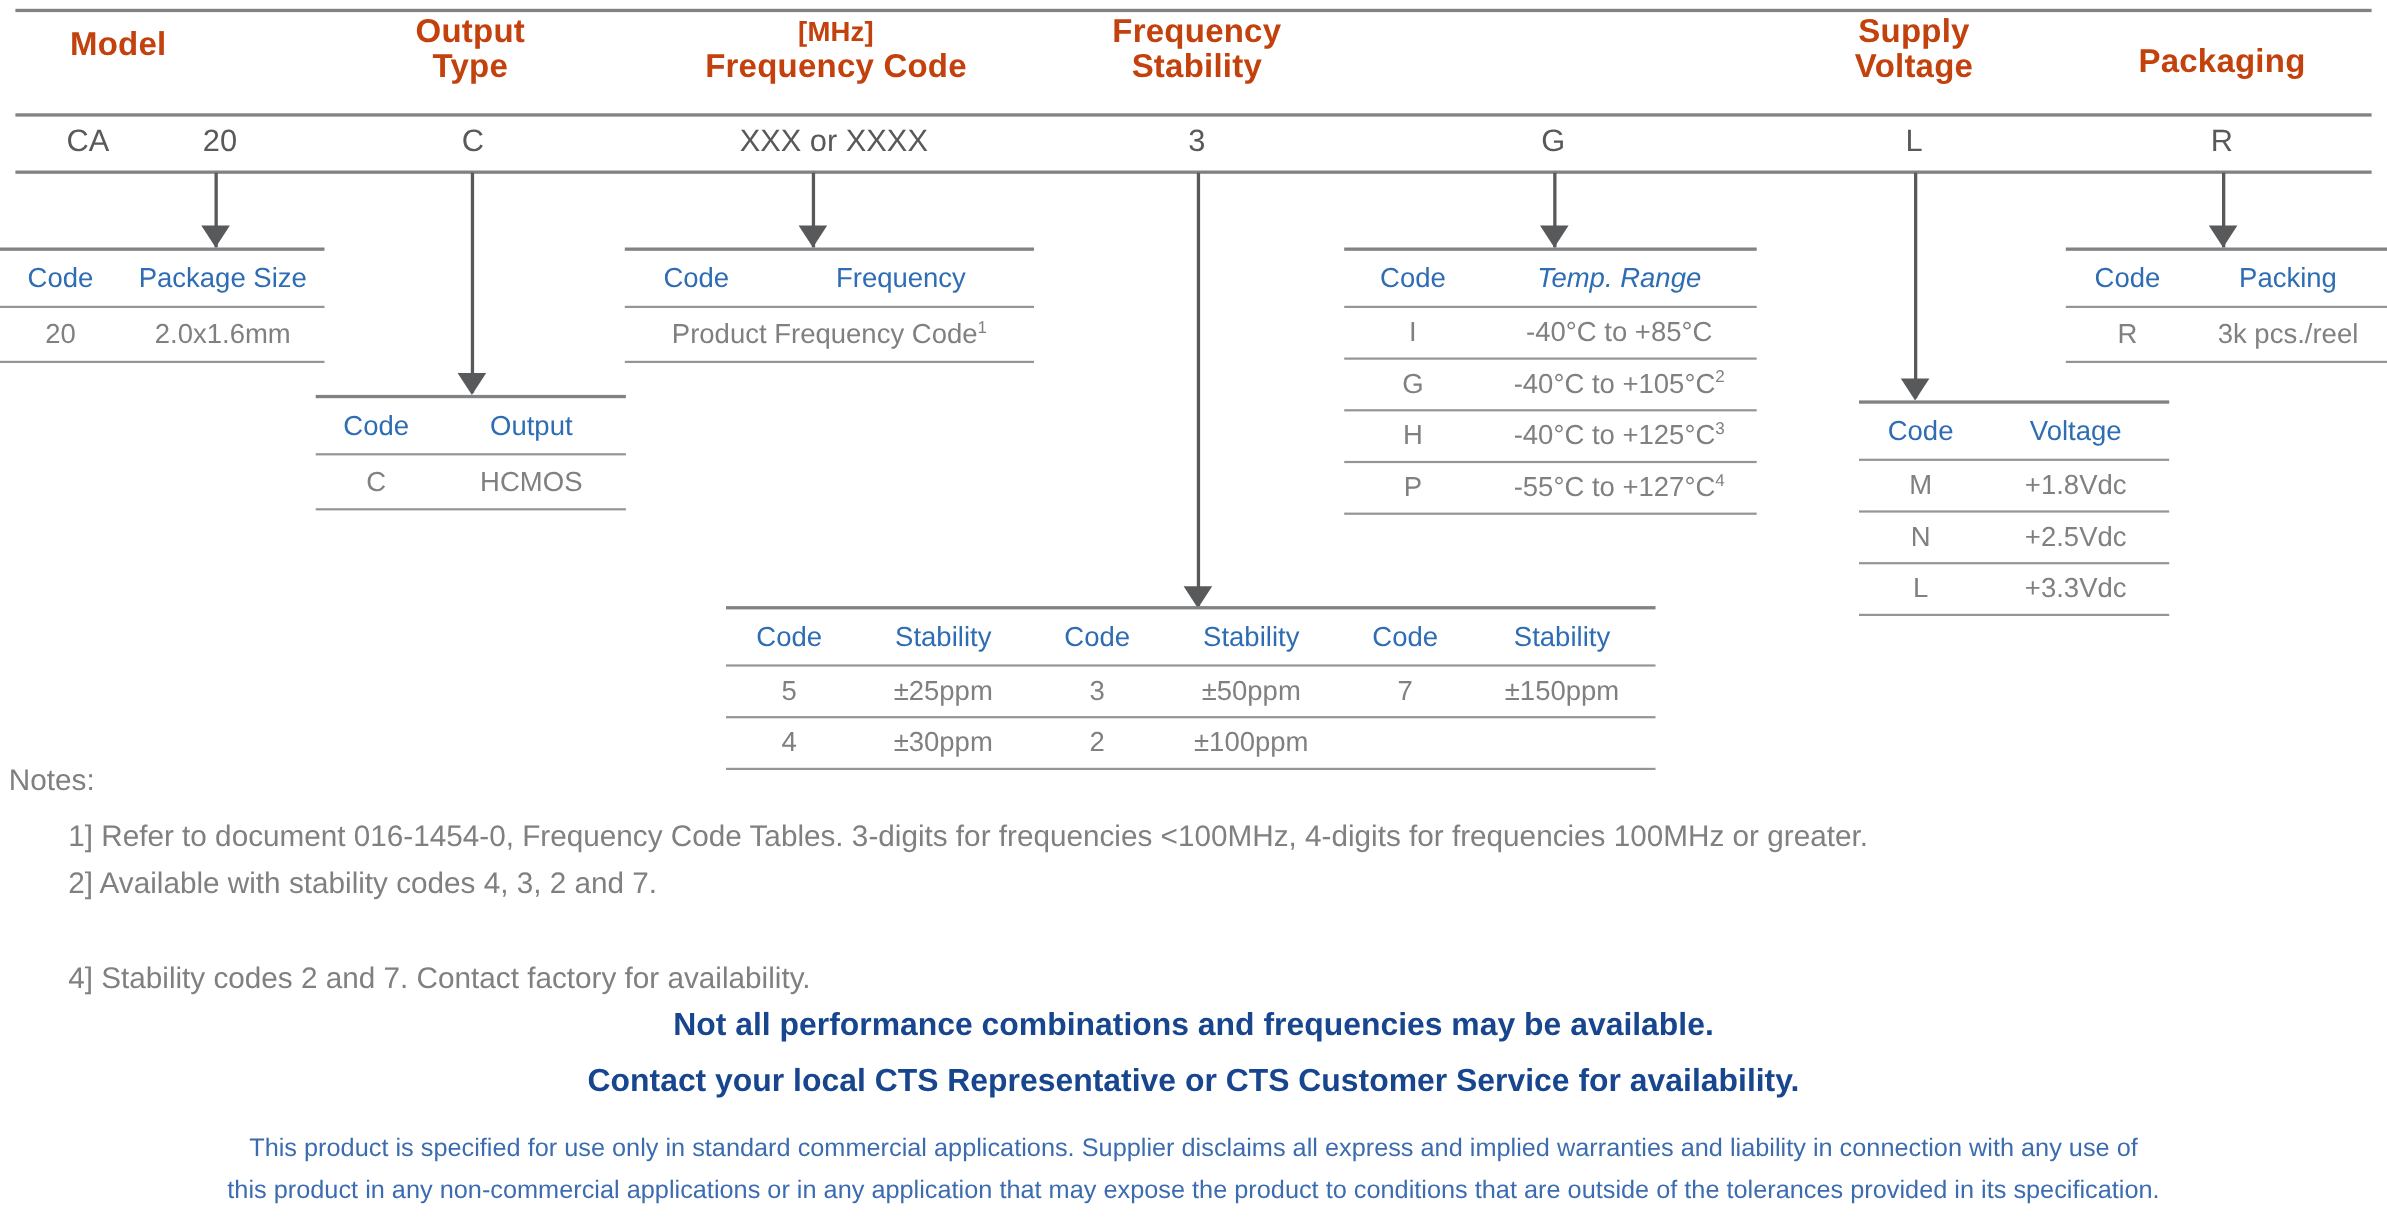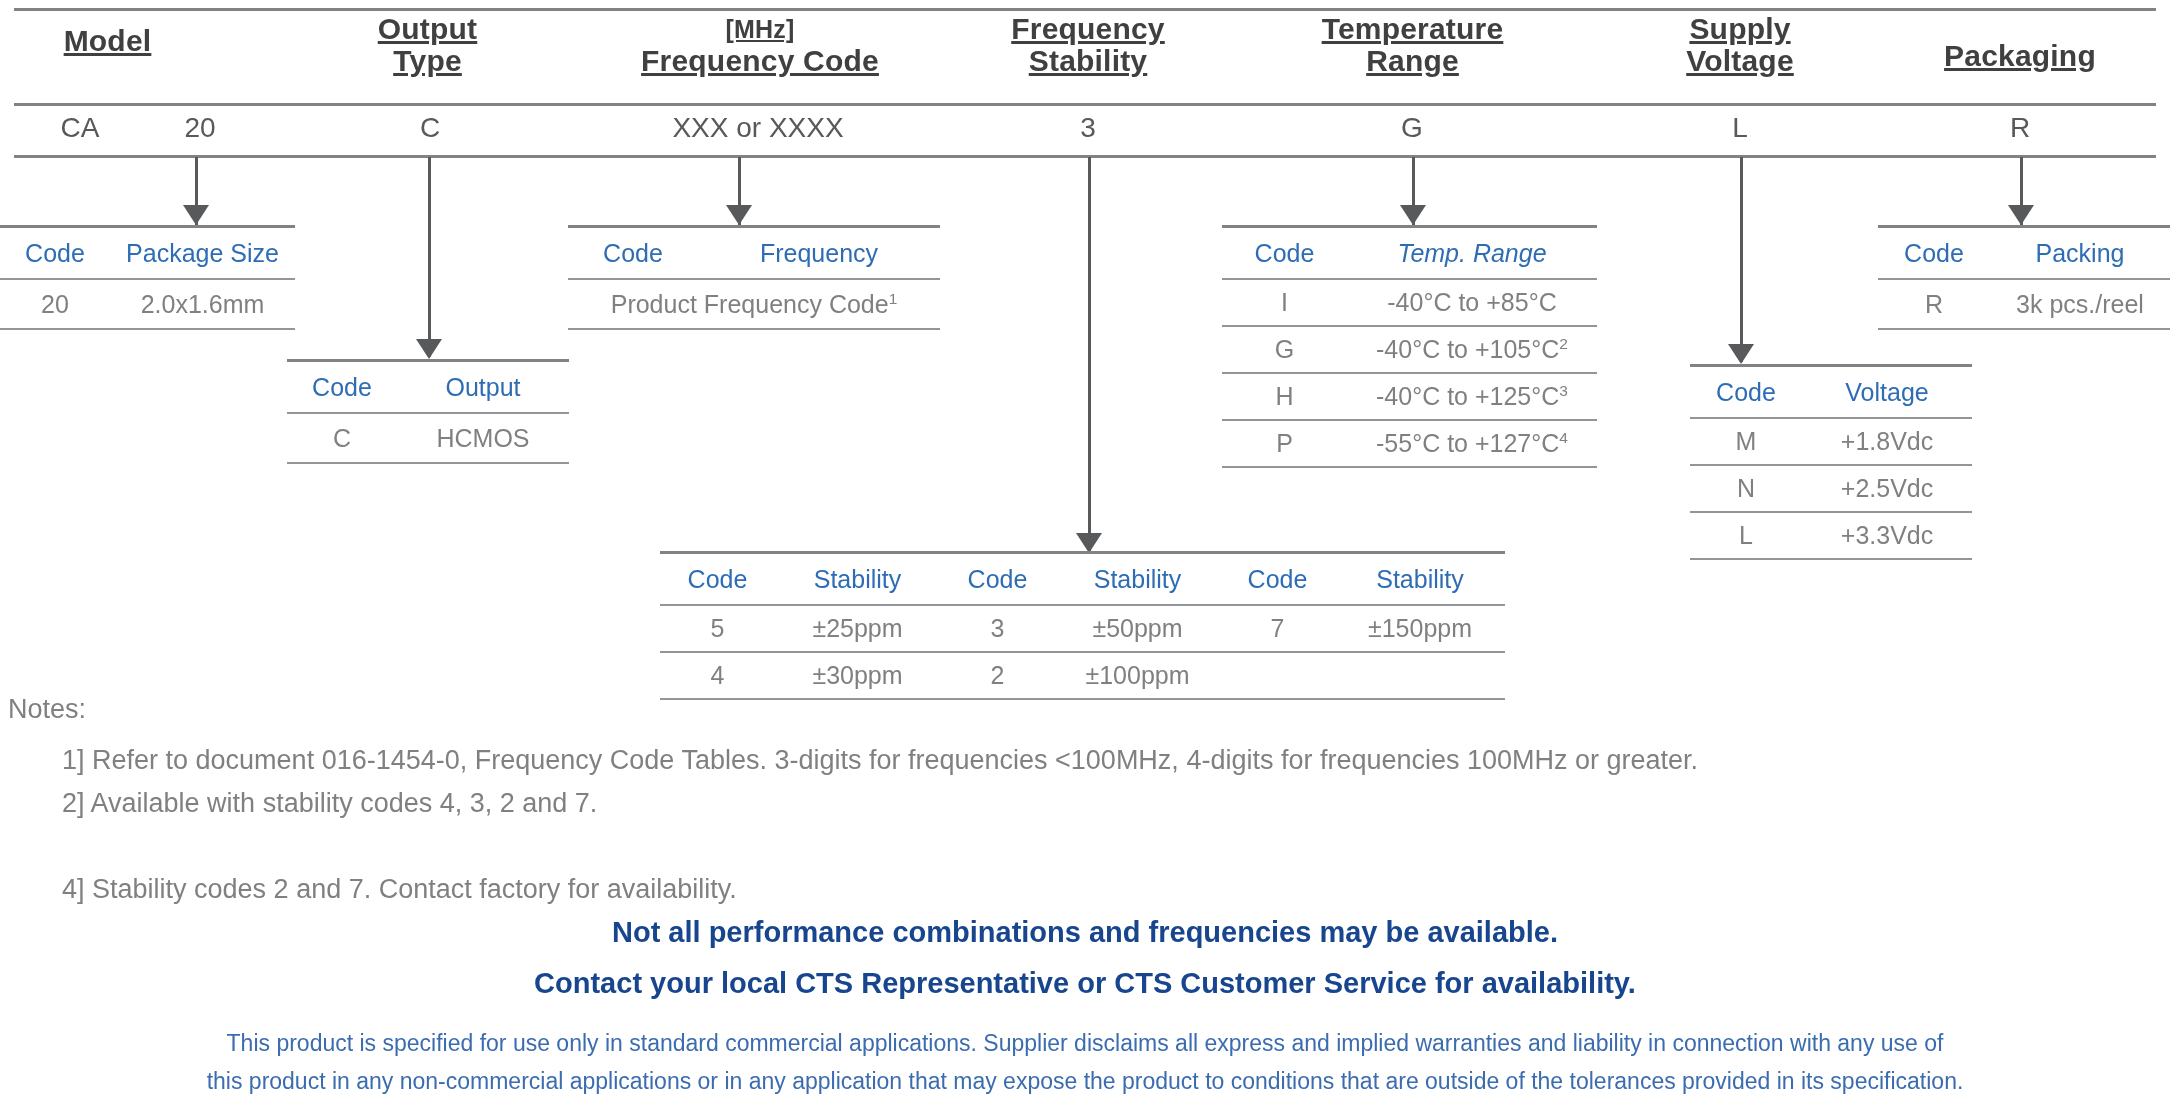--- a/index.html
+++ b/index.html
@@ -32,27 +32,26 @@
     width: 0;
     height: 0;
     border-left: 13px solid transparent;
     border-right: 13px solid transparent;
     border-top: 20px solid #58595b;
   }
 
   
   .hdr-label {
     position: absolute;
-    color: #404040;
+    color: #c2410c;
     font-weight: bold;
     font-size: 30px;
     line-height: 32px;
     text-align: center;
     letter-spacing: 0.2px;
-    text-decoration: underline;
   }
   .code-val {
     position: absolute;
     color: #595959;
     font-size: 28px;
     text-align: center;
     white-space: nowrap;
   }
 
   
@@ -143,24 +142,20 @@
   <div class="hdr-label" style="left:600px; top:13px; width:320px;">
     <div style="font-size:25px;">[MHz]</div>
     <div>Frequency Code</div>
   </div>
 
   <div class="hdr-label" style="left:960px; top:13px; width:256px;">
     <div>Frequency</div>
     <div>Stability</div>
   </div>
 
-  <div class="hdr-label" style="left:1280px; top:13px; width:265px;">
-    <div>Temperature</div>
-    <div>Range</div>
-  </div>
 
   <div class="hdr-label" style="left:1620px; top:13px; width:240px;">
     <div>Supply</div>
     <div>Voltage</div>
   </div>
 
   <div class="hdr-label" style="left:1900px; top:40px; width:240px;">
     <div>Packaging</div>
   </div>
 

